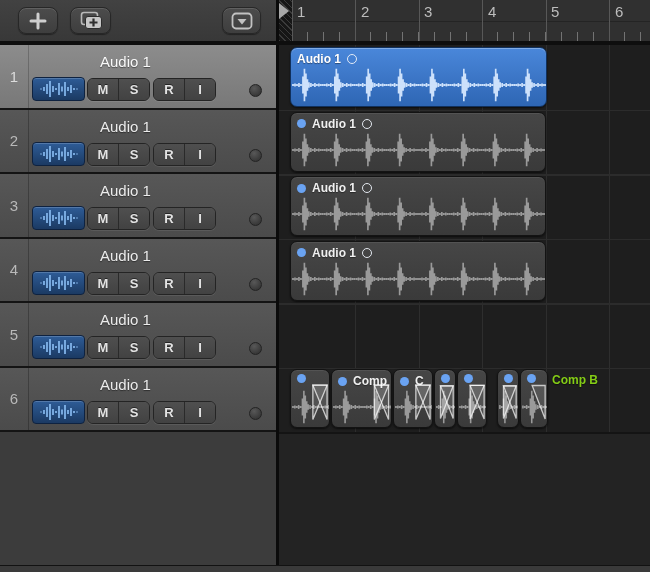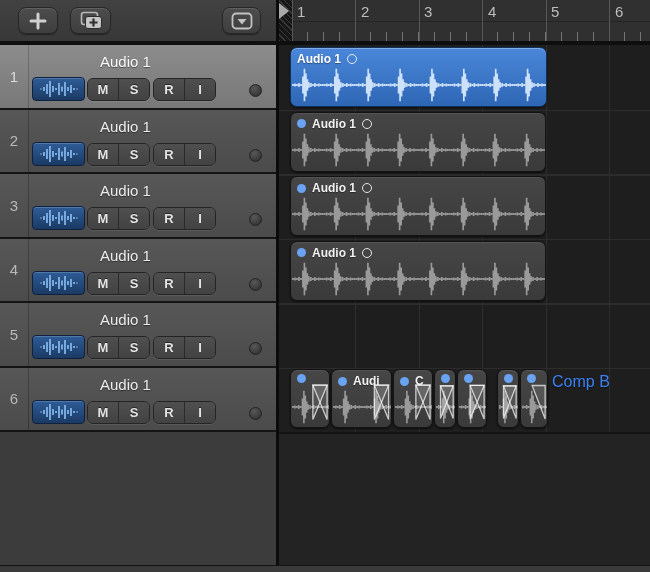--- a/index.html
+++ b/index.html
@@ -69,21 +69,21 @@
     box-shadow:inset 0 1px 0 rgba(255,255,255,.3),0 1px 2px rgba(0,0,0,.6);}
   .rhead{position:absolute;left:6px;top:4px;display:flex;align-items:center;gap:6px;}
   .take-dot{width:9px;height:9px;border-radius:50%;background:#6aa3f2;flex:0 0 auto;}
   .rname{font-size:12px;font-weight:bold;color:#f0f0f0;white-space:nowrap;text-shadow:0 1px 1px rgba(0,0,0,.4);}
   .selected .rname{color:#ffffff;}
   .rcircle{width:10px;height:10px;border-radius:50%;border:1.5px solid rgba(235,240,248,.95);
     box-sizing:border-box;flex:0 0 auto;}
   .wave{position:absolute;left:1px;right:1px;top:16px;height:42px;color:#9a9a9a;}
   .selected .wave{color:#cde1fb;}
   .overlay{position:absolute;left:0;top:0;width:100%;height:100%;}
-  .outside-label{position:absolute;font-size:16px;font-weight:normal;color:#3b82f6;white-space:nowrap;
+  .outside-label{position:absolute;font-size:12px;font-weight:bold;color:#84cc16;white-space:nowrap;
     text-shadow:0 1px 1px rgba(0,0,0,.5);}
 </style>
 </head>
 <body>
 
 <div class="app">
 
   <svg width="0" height="0" style="position:absolute">
     <defs>
       <g id="wf-burst" stroke="currentColor" stroke-width="1.7" fill="none">
@@ -355,21 +355,21 @@
       </svg>
     <svg class="overlay" viewBox="0 0 40 60">
       <polygon points="23,16 38,52 38,16" fill="rgba(255,255,255,.1)" stroke="rgba(255,255,255,.7)" stroke-width="1.4"></polygon>
       <polygon points="23,52 38,16 23,16" fill="rgba(255,255,255,.1)" stroke="rgba(255,255,255,.7)" stroke-width="1.4"></polygon>
     </svg>
   </div>
 
   <div class="region" style="left:331px;top:369px;width:61px;height:59px;">
     <div class="rhead">
       <span class="take-dot"></span>
-      <span class="rname">Audi</span>
+      <span class="rname">Comp</span>
     </div>
     <svg class="wave" width="59" height="42" viewBox="0 0 61 44" preserveAspectRatio="none">
       <use href="#wf-burst" x="0"></use>
         <use href="#wf-burst" x="32"></use>
       </svg>
     <svg class="overlay" viewBox="0 0 61 60">
       <polygon points="44,16 59,52 59,16" fill="rgba(255,255,255,.1)" stroke="rgba(255,255,255,.7)" stroke-width="1.4"></polygon>
       <polygon points="44,52 59,16 44,16" fill="rgba(255,255,255,.1)" stroke="rgba(255,255,255,.7)" stroke-width="1.4"></polygon>
     </svg>
   </div>

